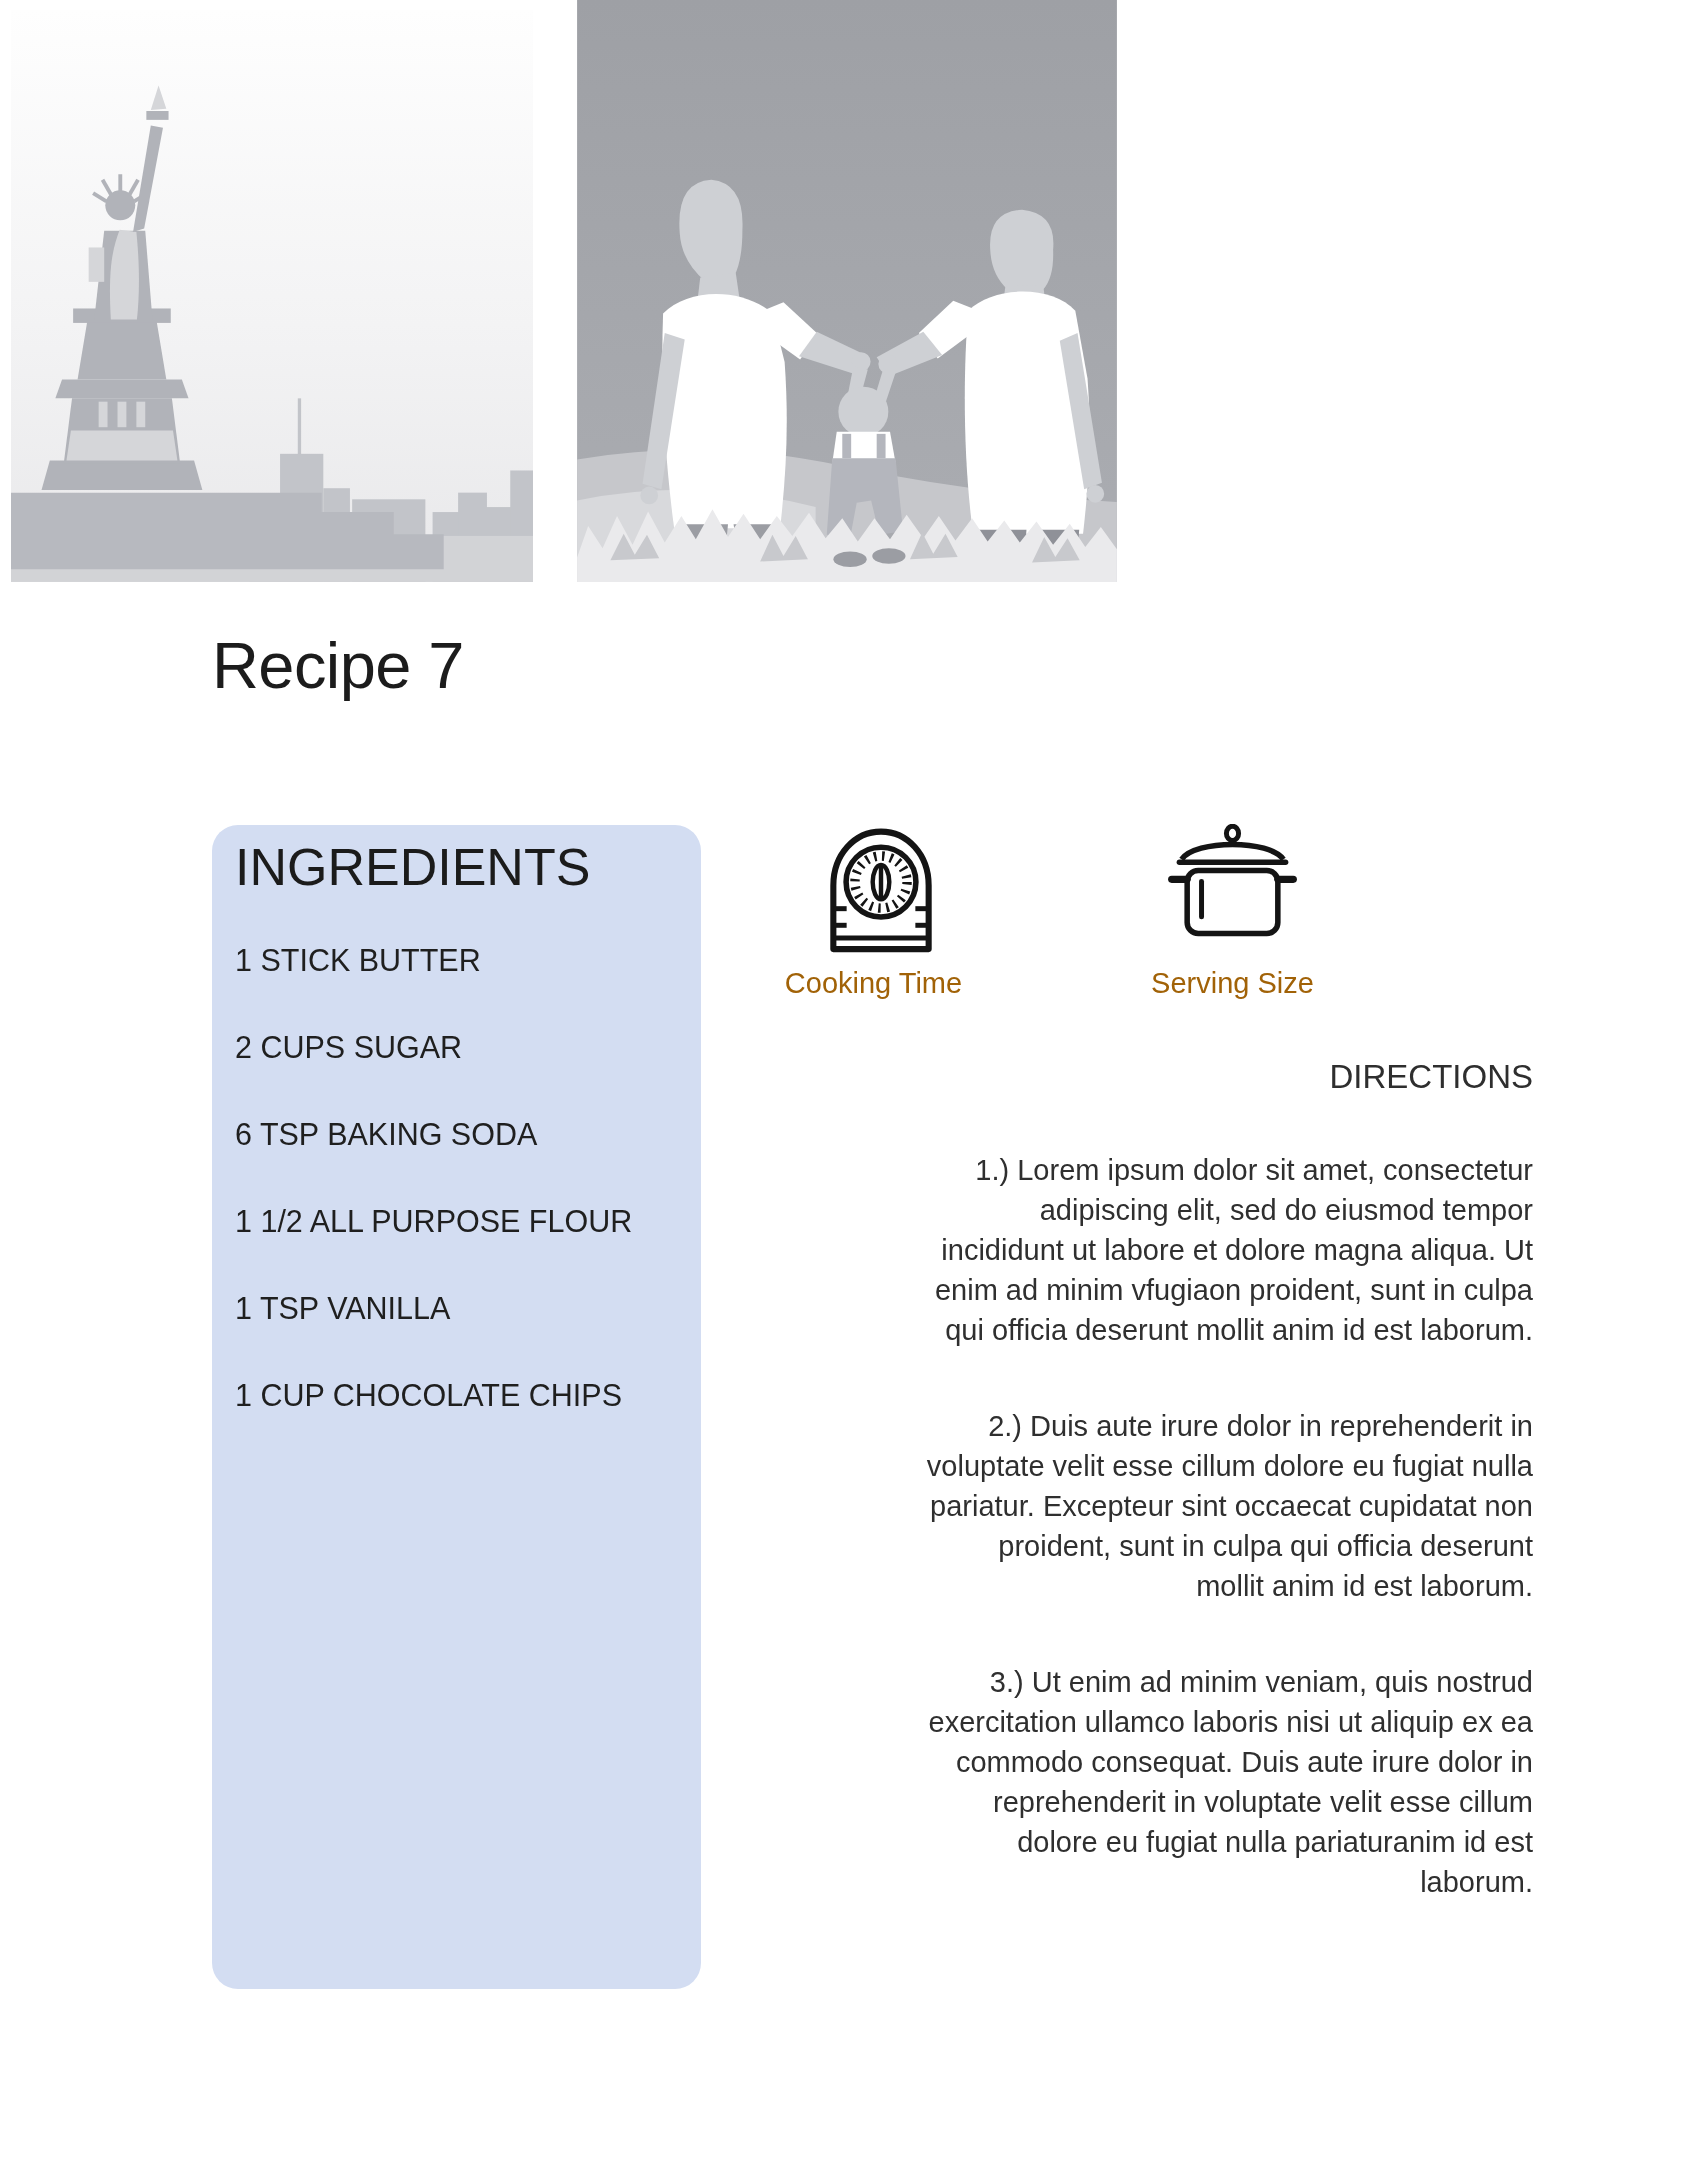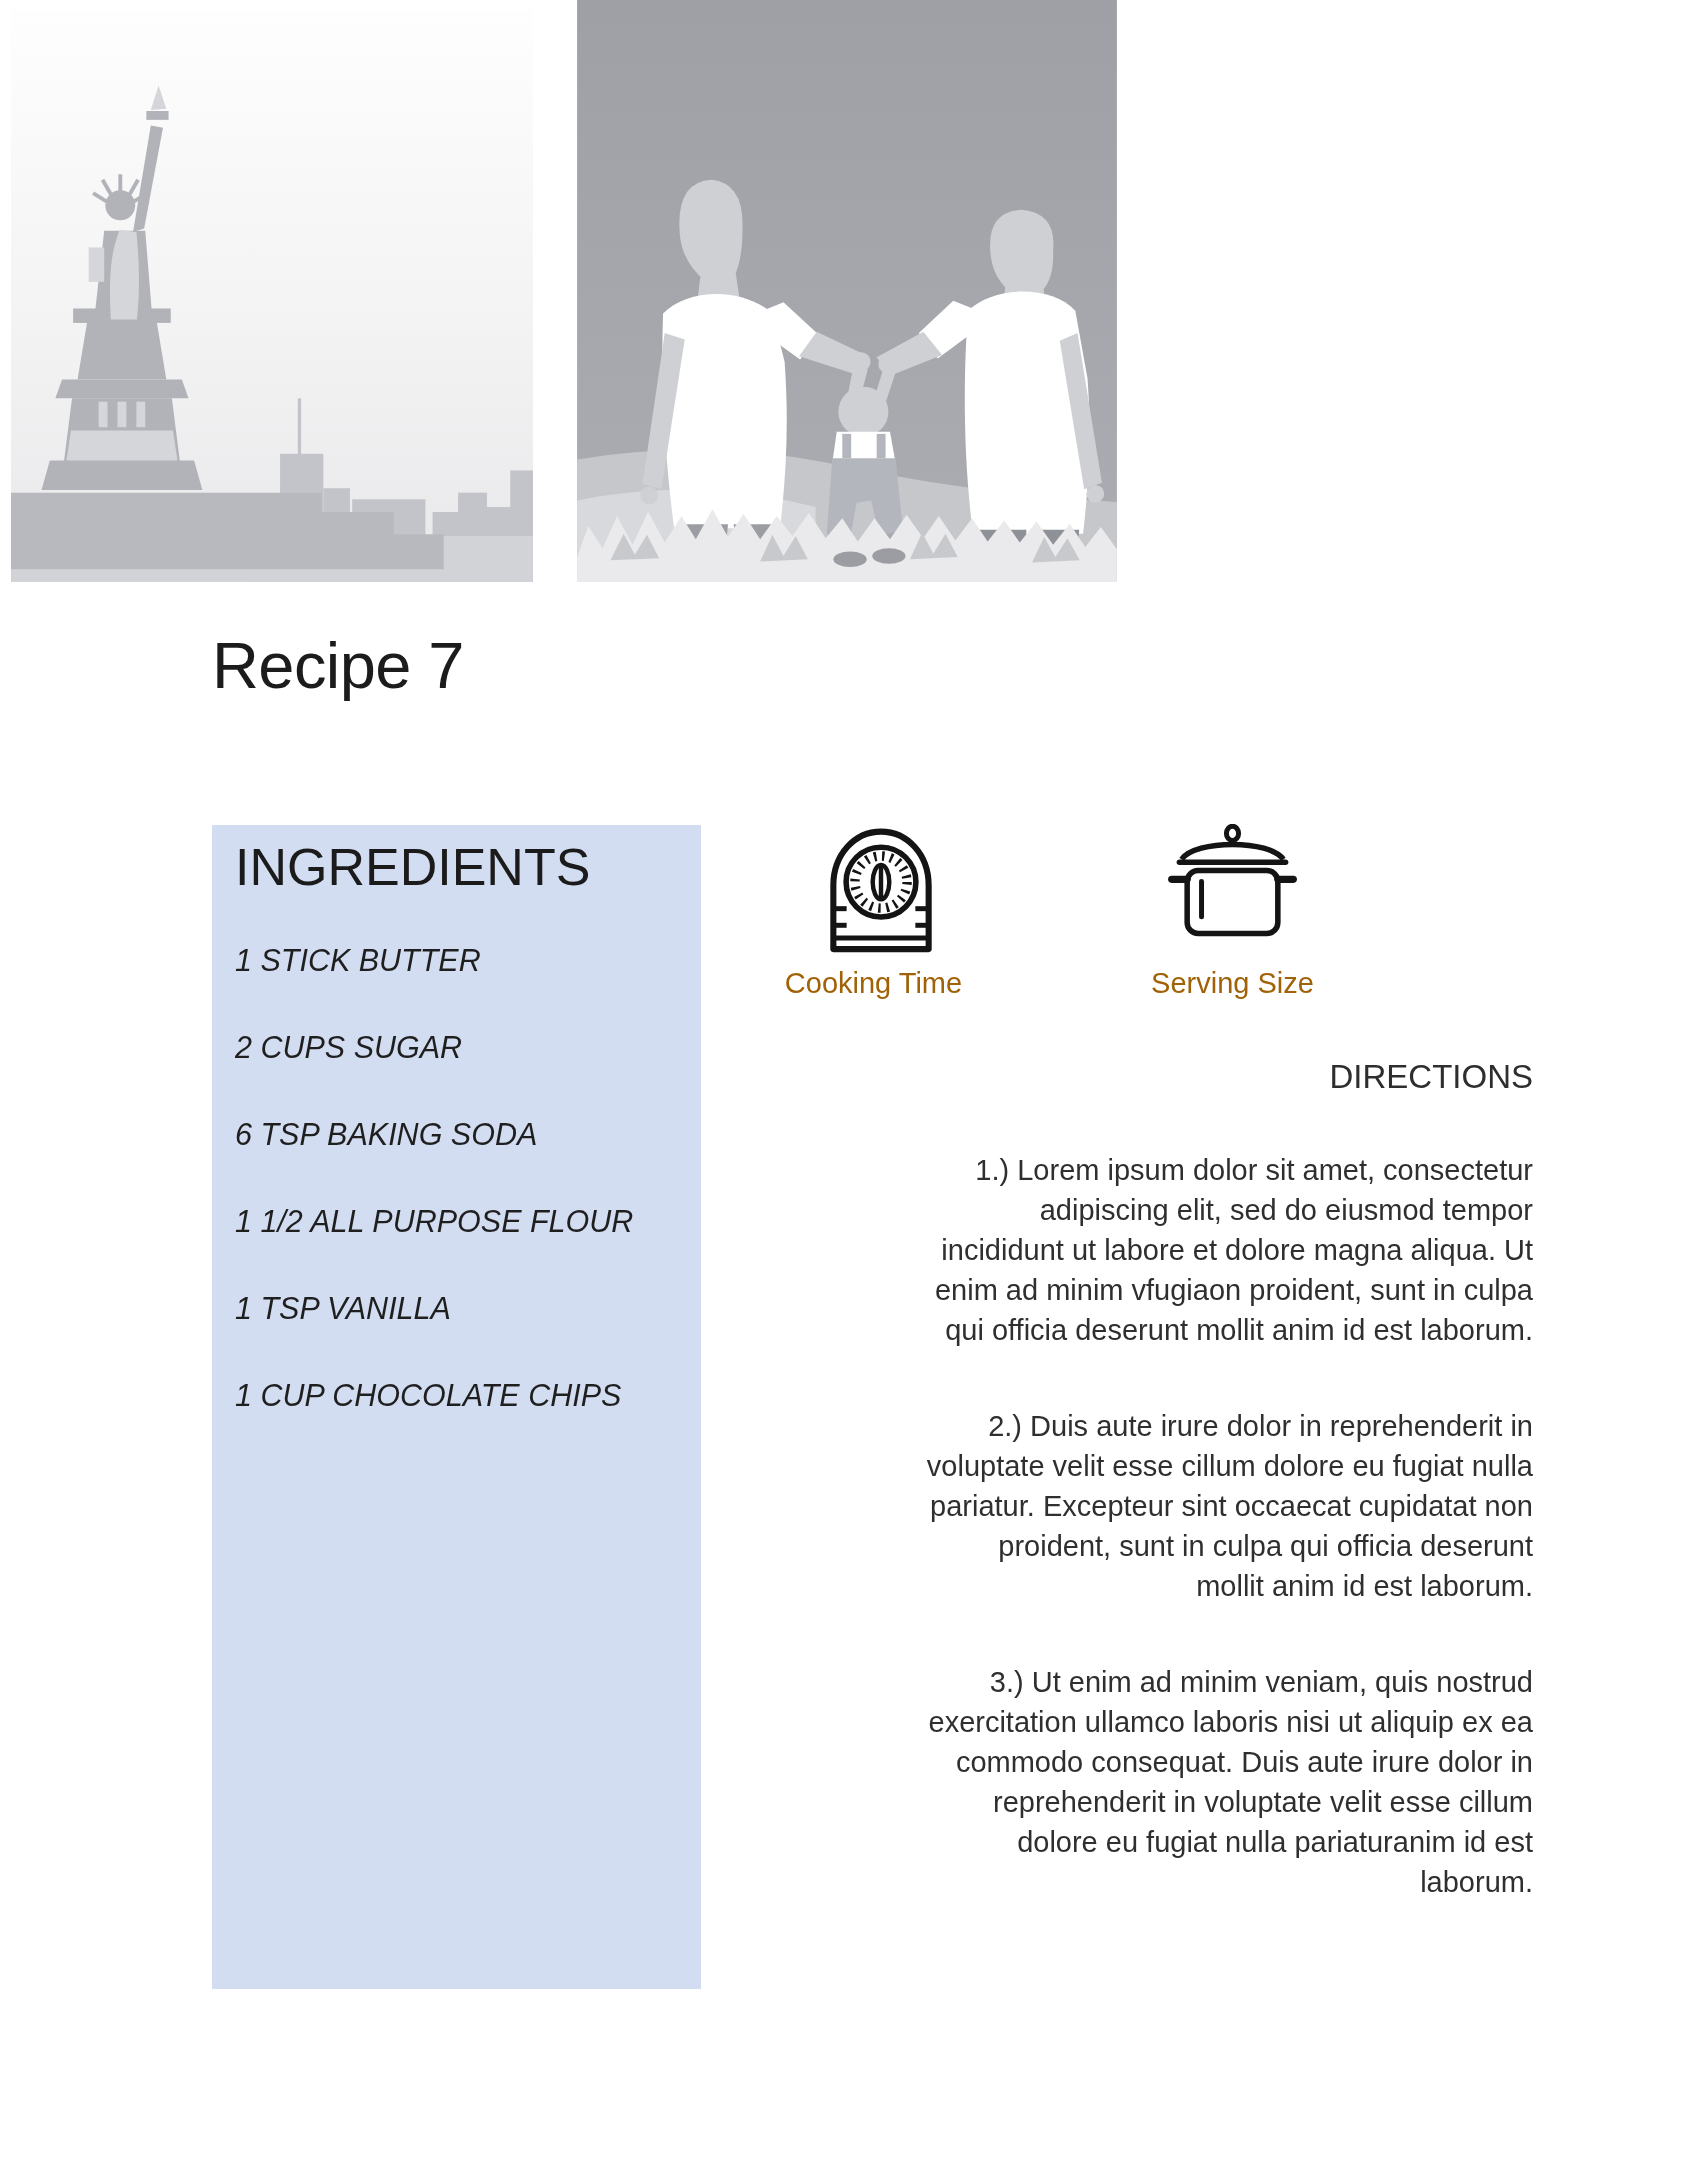--- a/index.html
+++ b/index.html
@@ -4,23 +4,23 @@
 <style>
   html,body{margin:0;padding:0;background:#ffffff;}
   .page{position:relative;width:1605px;height:2183px;background:#ffffff;overflow:hidden;
         font-family:"Liberation Sans","DejaVu Sans",sans-serif;color:#2d2d2d;}
   .hero{position:absolute;display:block;}
   .hero-left{left:11px;top:10px;width:522px;height:572px;}
   .hero-right{left:577px;top:0px;width:540px;height:582px;}
   .page-title{position:absolute;left:212px;top:626px;font-size:65px;line-height:79px;
         font-weight:400;color:#1c1c1c;letter-spacing:-0.6px;}
   .ingredients-panel{position:absolute;left:212px;top:825px;width:489px;height:1164px;
-        box-sizing:border-box;padding:11px 24px 0 23px;}
+        box-sizing:border-box;padding:11px 24px 0 23px;border-radius:26px;}
   .ingredients-heading{font-size:52px;line-height:63px;font-weight:400;color:#1b1b1b;margin:0;}
-  .ingredients-list{margin:42px 0 14px 0;padding:0;list-style:none;font-style:italic;}
+  .ingredients-list{margin:42px 0 14px 0;padding:0;list-style:none;}
   .ingredients-list li{font-size:30.5px;line-height:39px;margin:0 0 48px 0;color:#1f1f1f;}
   .meta-icon{position:absolute;}
   .timer-box{left:822px;top:820px;width:118px;height:133px;}
   .pot-box{left:1166px;top:824px;width:133px;height:115px;}
   .meta-label{position:absolute;width:233px;text-align:center;font-size:29px;line-height:34px;color:#a16207;}
   .cooking-label{left:757px;top:966px;}
   .serving-label{left:1116px;top:966px;}
   .directions{position:absolute;left:746px;top:1056px;width:787px;text-align:right;}
   .directions-heading{font-size:33px;line-height:41px;font-weight:400;color:#2e2e2e;margin:0 0 53px 0;}
   .directions p{font-size:29px;line-height:40px;color:#2f2f2f;margin:0 0 56px 0;white-space:pre-line;}

